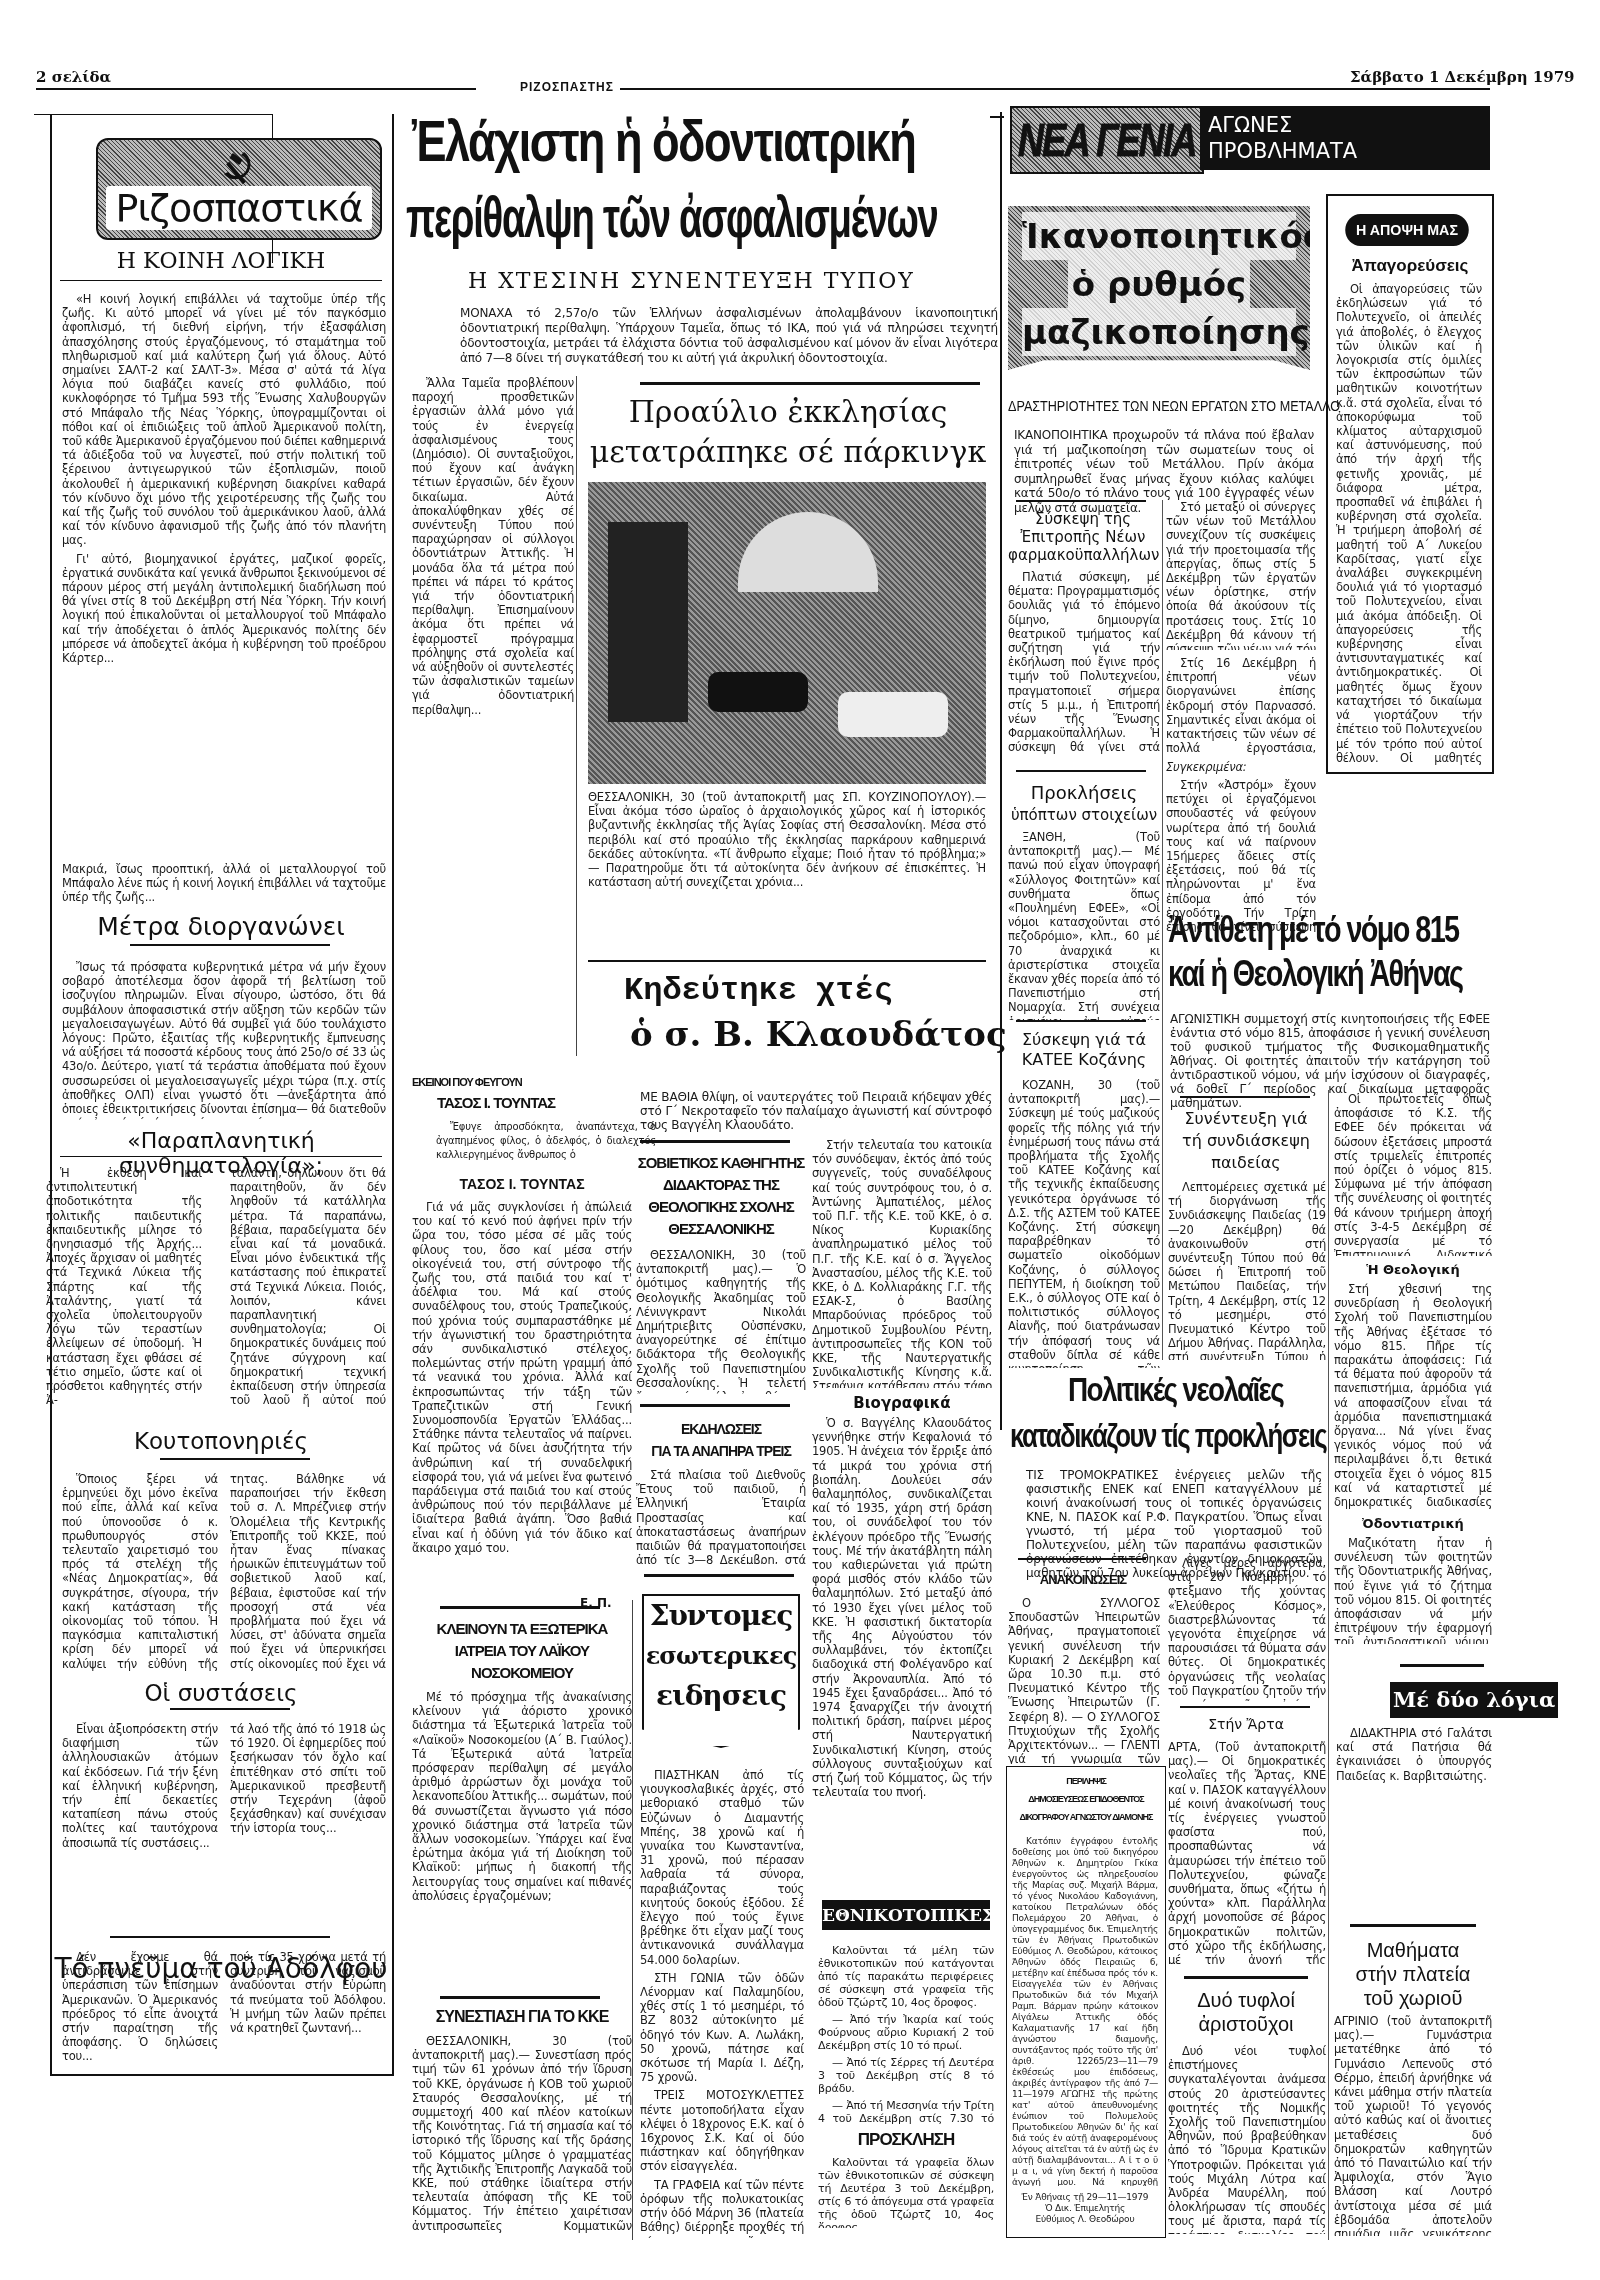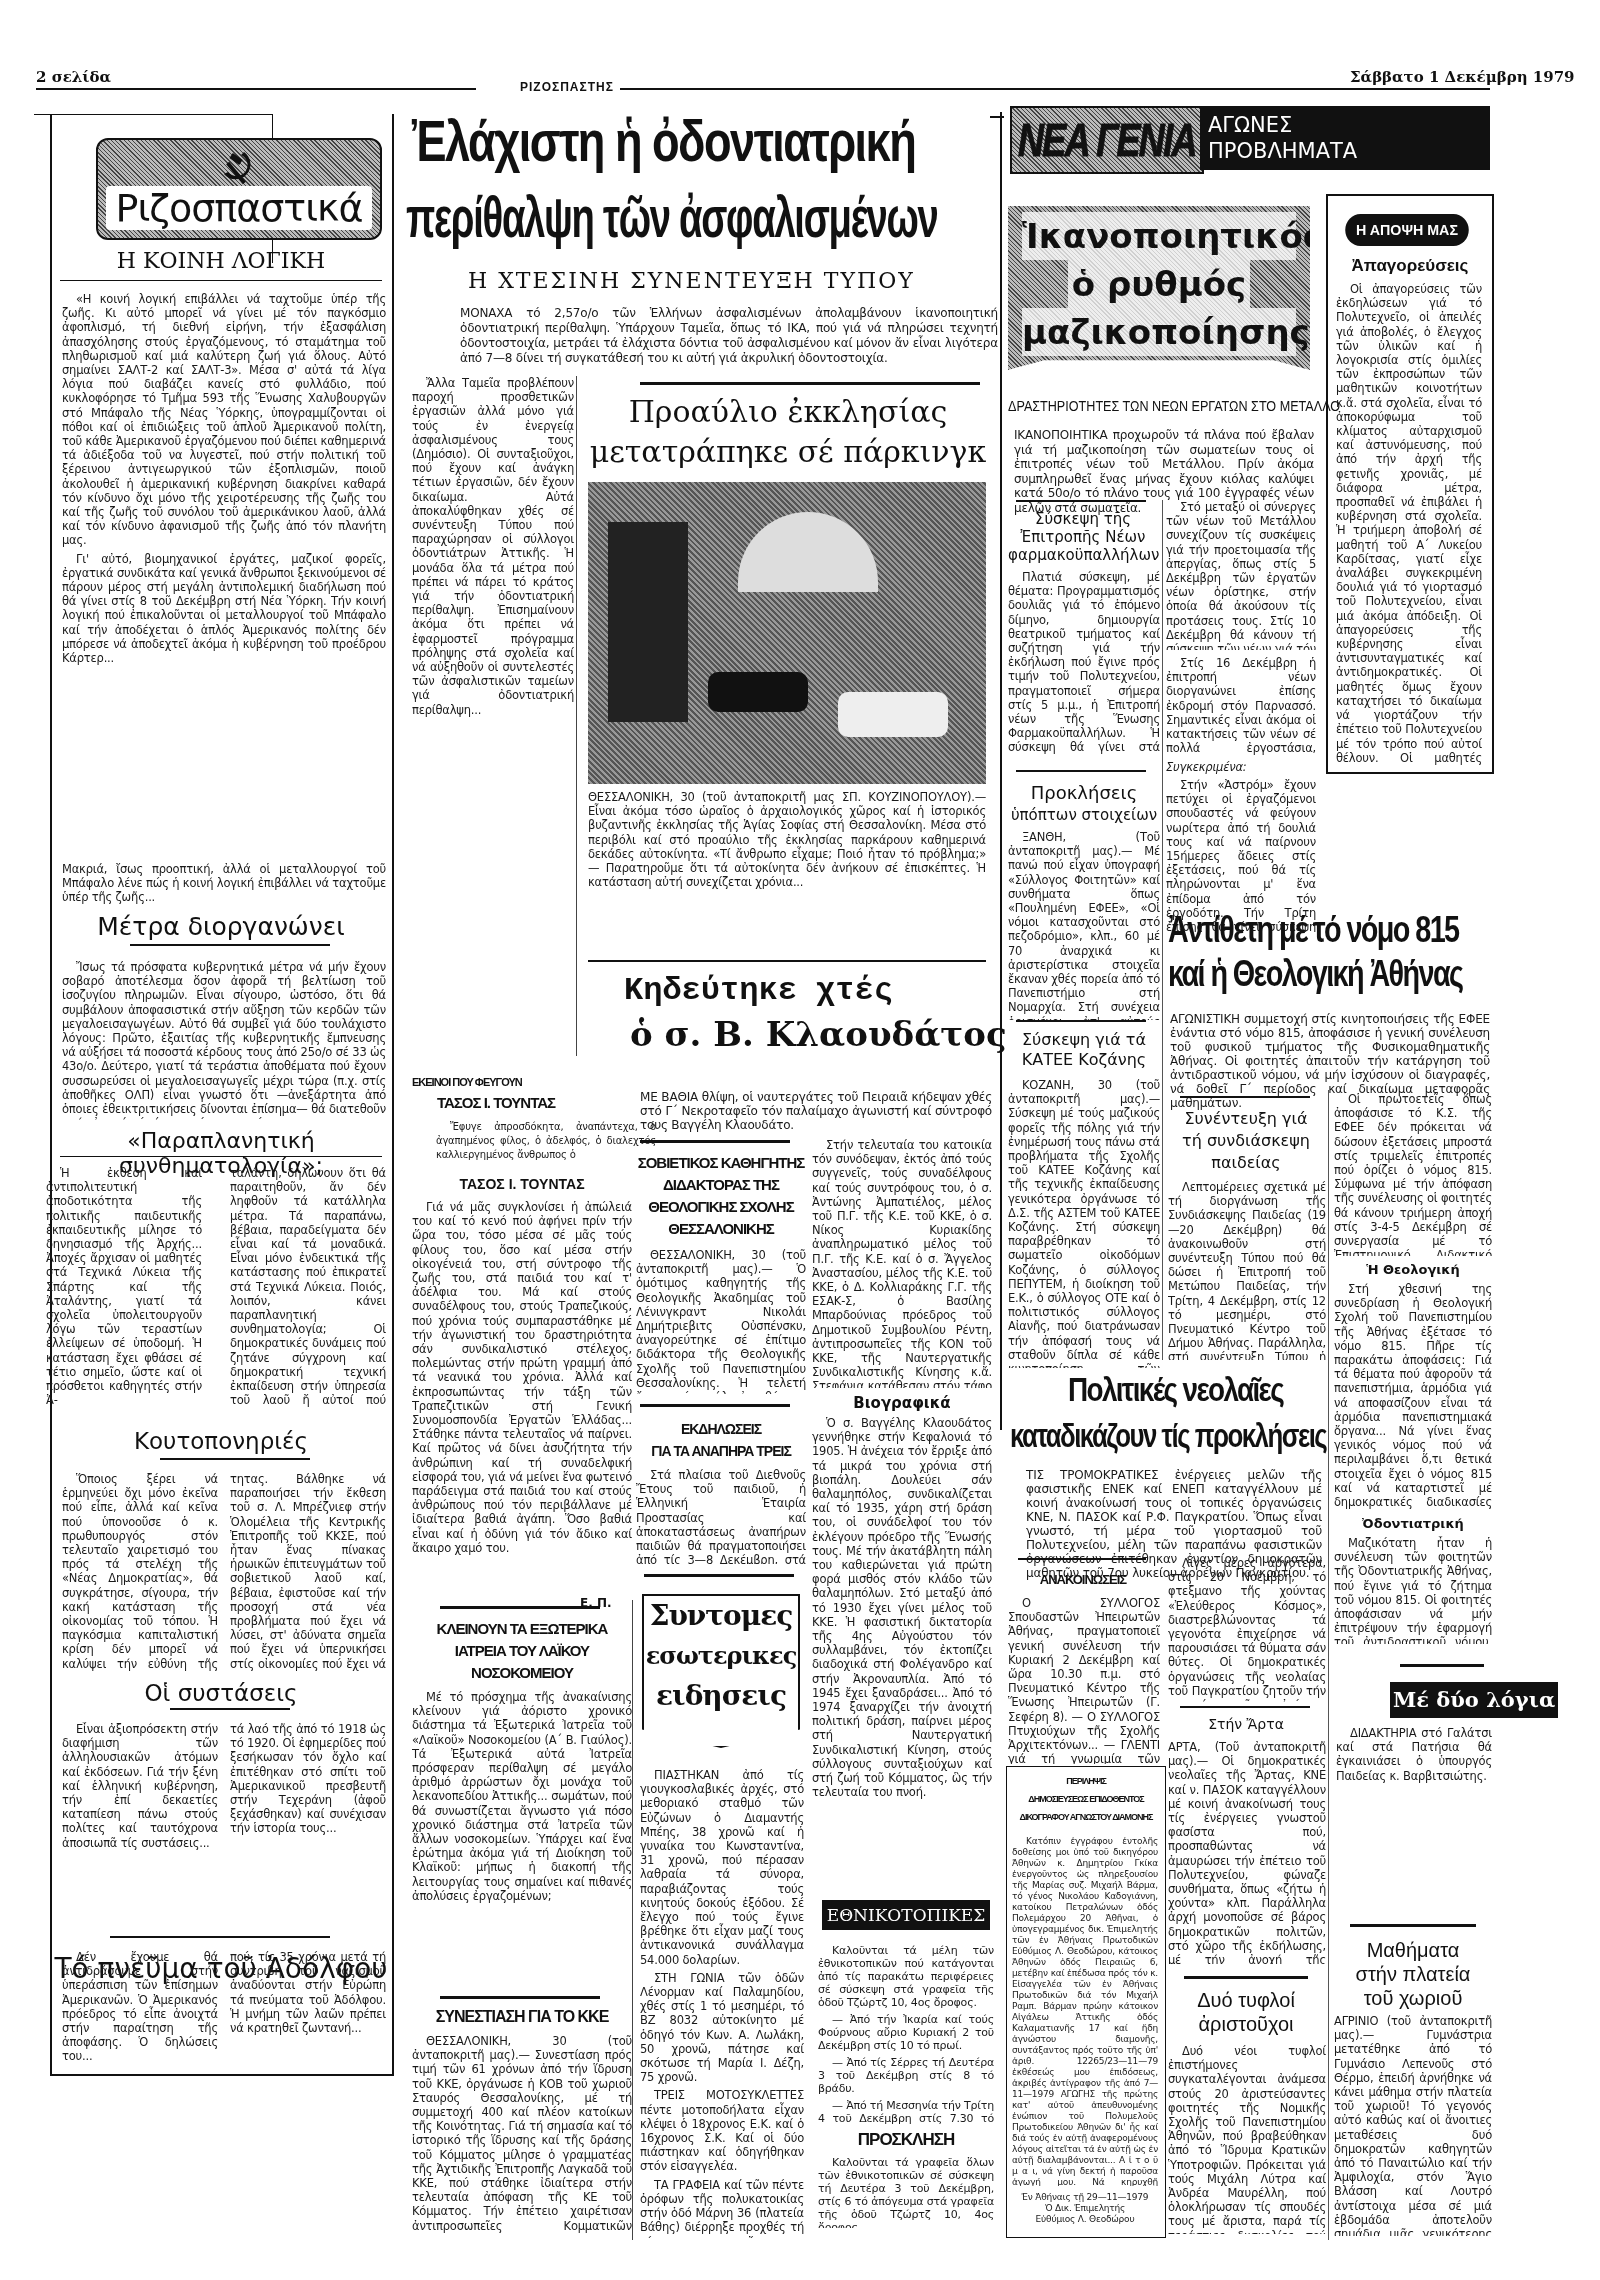--- a/index.html
+++ b/index.html
@@ -187,21 +187,21 @@
   </div>
 </div>
 <div class="abs body-text" style="left:640px;top:1768px;width:164px;height:470px;overflow:hidden;">
   <p>ΠΙΑΣΤΗΚΑΝ ἀπό τίς γιουγκοσλαβικές ἀρχές, στό μεθοριακό σταθμό τῶν Εὐζώνων ὁ Διαμαντής Μπέης, 38 χρονῶ καί ἡ γυναίκα του Κωνσταντίνα, 31 χρονῶ, πού πέρασαν λαθραία τά σύνορα, παραβιάζοντας τούς κινητούς δοκούς ἐξόδου. Σέ ἔλεγχο πού τούς ἔγινε βρέθηκε ὅτι εἶχαν μαζί τους ἀντικανονικά συνάλλαγμα 54.000 δολαρίων.</p>
   <p>ΣΤΗ ΓΩΝΙΑ τῶν ὁδῶν Λένορμαν καί Παλαμηδίου, χθές στίς 1 τό μεσημέρι, τό ΒΖ 8032 αὐτοκίνητο μέ ὁδηγό τόν Κων. Α. Λωλάκη, 50 χρονῶ, πάτησε καί σκότωσε τή Μαρία Ι. Δέζη, 75 χρονῶ.</p>
   <p>ΤΡΕΙΣ ΜΟΤΟΣΥΚΛΕΤΤΕΣ πέντε μοτοποδήλατα εἶχαν κλέψει ὁ 18χρονος Ε.Κ. καί ὁ 16χρονος Σ.Κ. Καί οἱ δύο πιάστηκαν καί ὁδηγήθηκαν στόν εἰσαγγελέα.</p>
   <p>ΤΑ ΓΡΑΦΕΙΑ καί τῶν πέντε ὀρόφων τῆς πολυκατοικίας στήν ὁδό Μάρνη 36 (πλατεία Βάθης) διέρρηξε προχθές τή νύχτα ἄγνωστος διαρρήκτης. Τελικά μόνο στά γραφεῖα τῶν διεθνῶν μεταφορῶν «Λιμπερόπουλος» βρῆκε καί πῆρε 8.000 δραχμές καί μία ἐπιταγή 25.000 δραχμῶν.</p>
 
 </div>
 
-<div class="abs dark center" style="left:822px;top:1900px;width:168px;height:30px;font-family:'DejaVu Serif',serif;font-weight:normal;font-size:17px;line-height:30px;">ΕΘΝΙΚΟΤΟΠΙΚΕΣ</div>
+<div class="abs dark center" style="left:822px;top:1900px;width:168px;height:30px;font-family:'DejaVu Serif',serif;font-weight:bold;font-size:17px;line-height:30px;">ΕΘΝΙΚΟΤΟΠΙΚΕΣ</div>
 <div class="abs body-text" style="left:818px;top:1944px;width:176px;height:180px;overflow:hidden;font-size:11px;line-height:13px;">
   <p>Καλοῦνται τά μέλη τῶν ἐθνικοτοπικῶν πού κατάγονται ἀπό τίς παρακάτω περιφέρειες σέ σύσκεψη στά γραφεῖα τῆς ὁδοῦ Τζώρτζ 10, 4ος ὄροφος.</p>
   <p>— Ἀπό τήν Ἰκαρία καί τούς Φούρνους αὔριο Κυριακή 2 τοῦ Δεκέμβρη στίς 10 τό πρωί.</p>
   <p>— Ἀπό τίς Σέρρες τή Δευτέρα 3 τοῦ Δεκέμβρη στίς 8 τό βράδυ.</p>
   <p>— Ἀπό τή Μεσσηνία τήν Τρίτη 4 τοῦ Δεκέμβρη στίς 7.30 τό βράδυ.</p>
 
 </div>
 <div class="abs smallcaps center" style="left:818px;top:2130px;width:176px;font-size:17px;">ΠΡΟΣΚΛΗΣΗ</div>
 <div class="abs body-text" style="left:818px;top:2156px;width:176px;height:72px;overflow:hidden;font-size:11px;line-height:13px;">
     <p>Καλοῦνται τά γραφεῖα ὅλων τῶν ἐθνικοτοπικῶν σέ σύσκεψη τή Δευτέρα 3 τοῦ Δεκέμβρη, στίς 6 τό ἀπόγευμα στά γραφεῖα τῆς ὁδοῦ Τζώρτζ 10, 4ος ὄροφος.</p>

